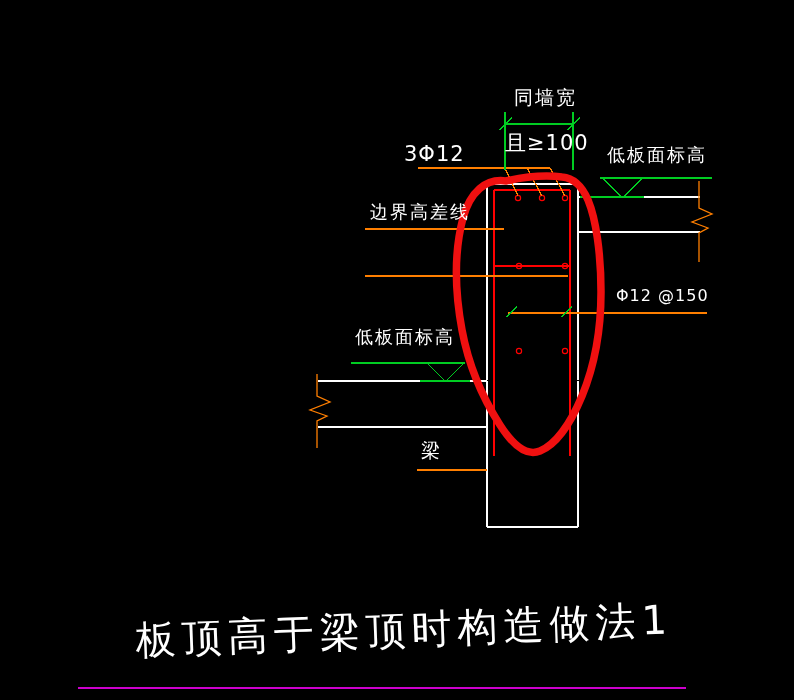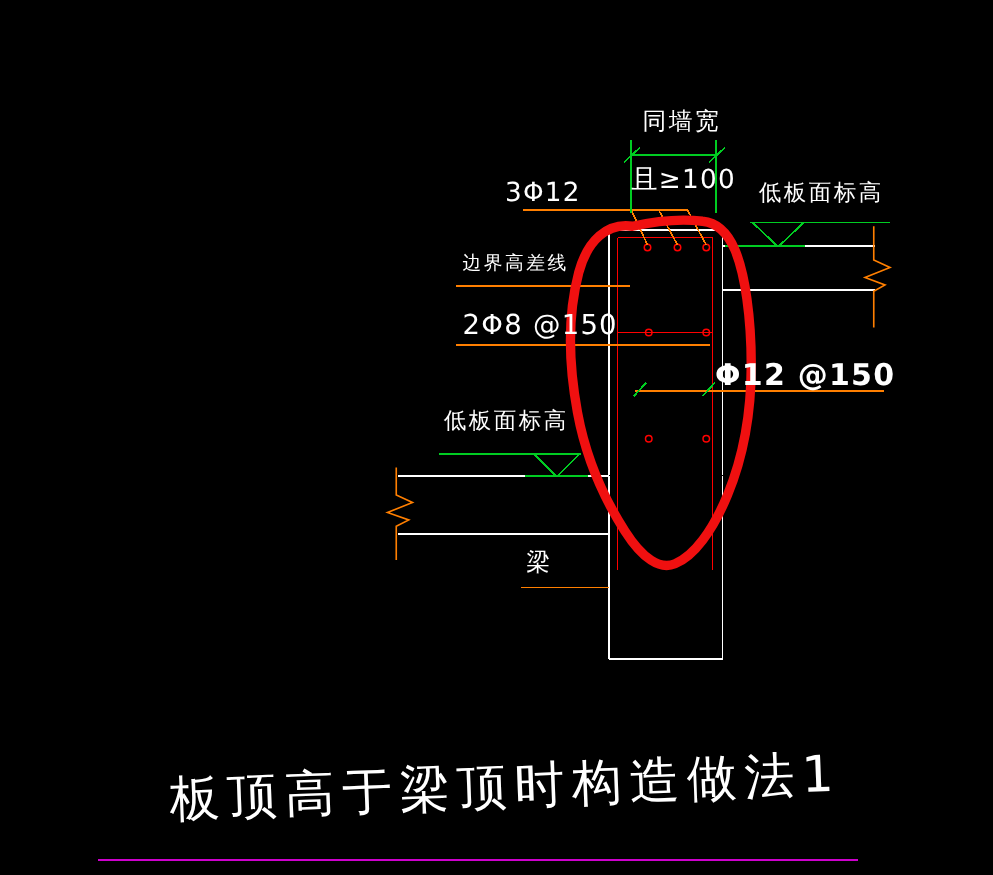--- a/index.html
+++ b/index.html
@@ -154,25 +154,24 @@
   </svg>
 
   <div class="cad-label cjk" style="left:514px; top:88px;  font-size:19px;">同墙宽</div>
 
   <div class="cad-label" style="left:505px; top:133px; font-size:21px;">且≥100</div>
 
   <div class="cad-label" style="left:404px; top:144px; font-size:21px;">3Φ12</div>
 
   <div class="cad-label cjk" style="left:607px; top:146px; font-size:18px;">低板面标高</div>
 
-  <div class="cad-label cjk" style="left:370px; top:203px; font-size:15px;">边界高差线</div>
+  <div class="cad-label cjk" style="left:370px; top:203px; font-size:18px;">边界高差线</div>
 
-  <div class="cad-label" style="left:370px; top:250px; font-size:22px;">2Φ8 @150</div>
 
-  <div class="cad-label" style="left:572px; top:288px; font-size:24px;font-weight:bold;">Φ12 @150</div>
+  <div class="cad-label" style="left:616px; top:288px; font-size:16px;">Φ12 @150</div>
 
   <div class="cad-label cjk" style="left:355px; top:328px; font-size:18px;text-align:right;">低板面标高</div>
 
   <div class="cad-label cjk" style="left:421px; top:441px; font-size:19px;">梁</div>
 
   <div class="title-text" style="left:135px; top:620px;">板顶高于梁顶时构造做法1</div>
 
 </div>
 
 </body></html>

